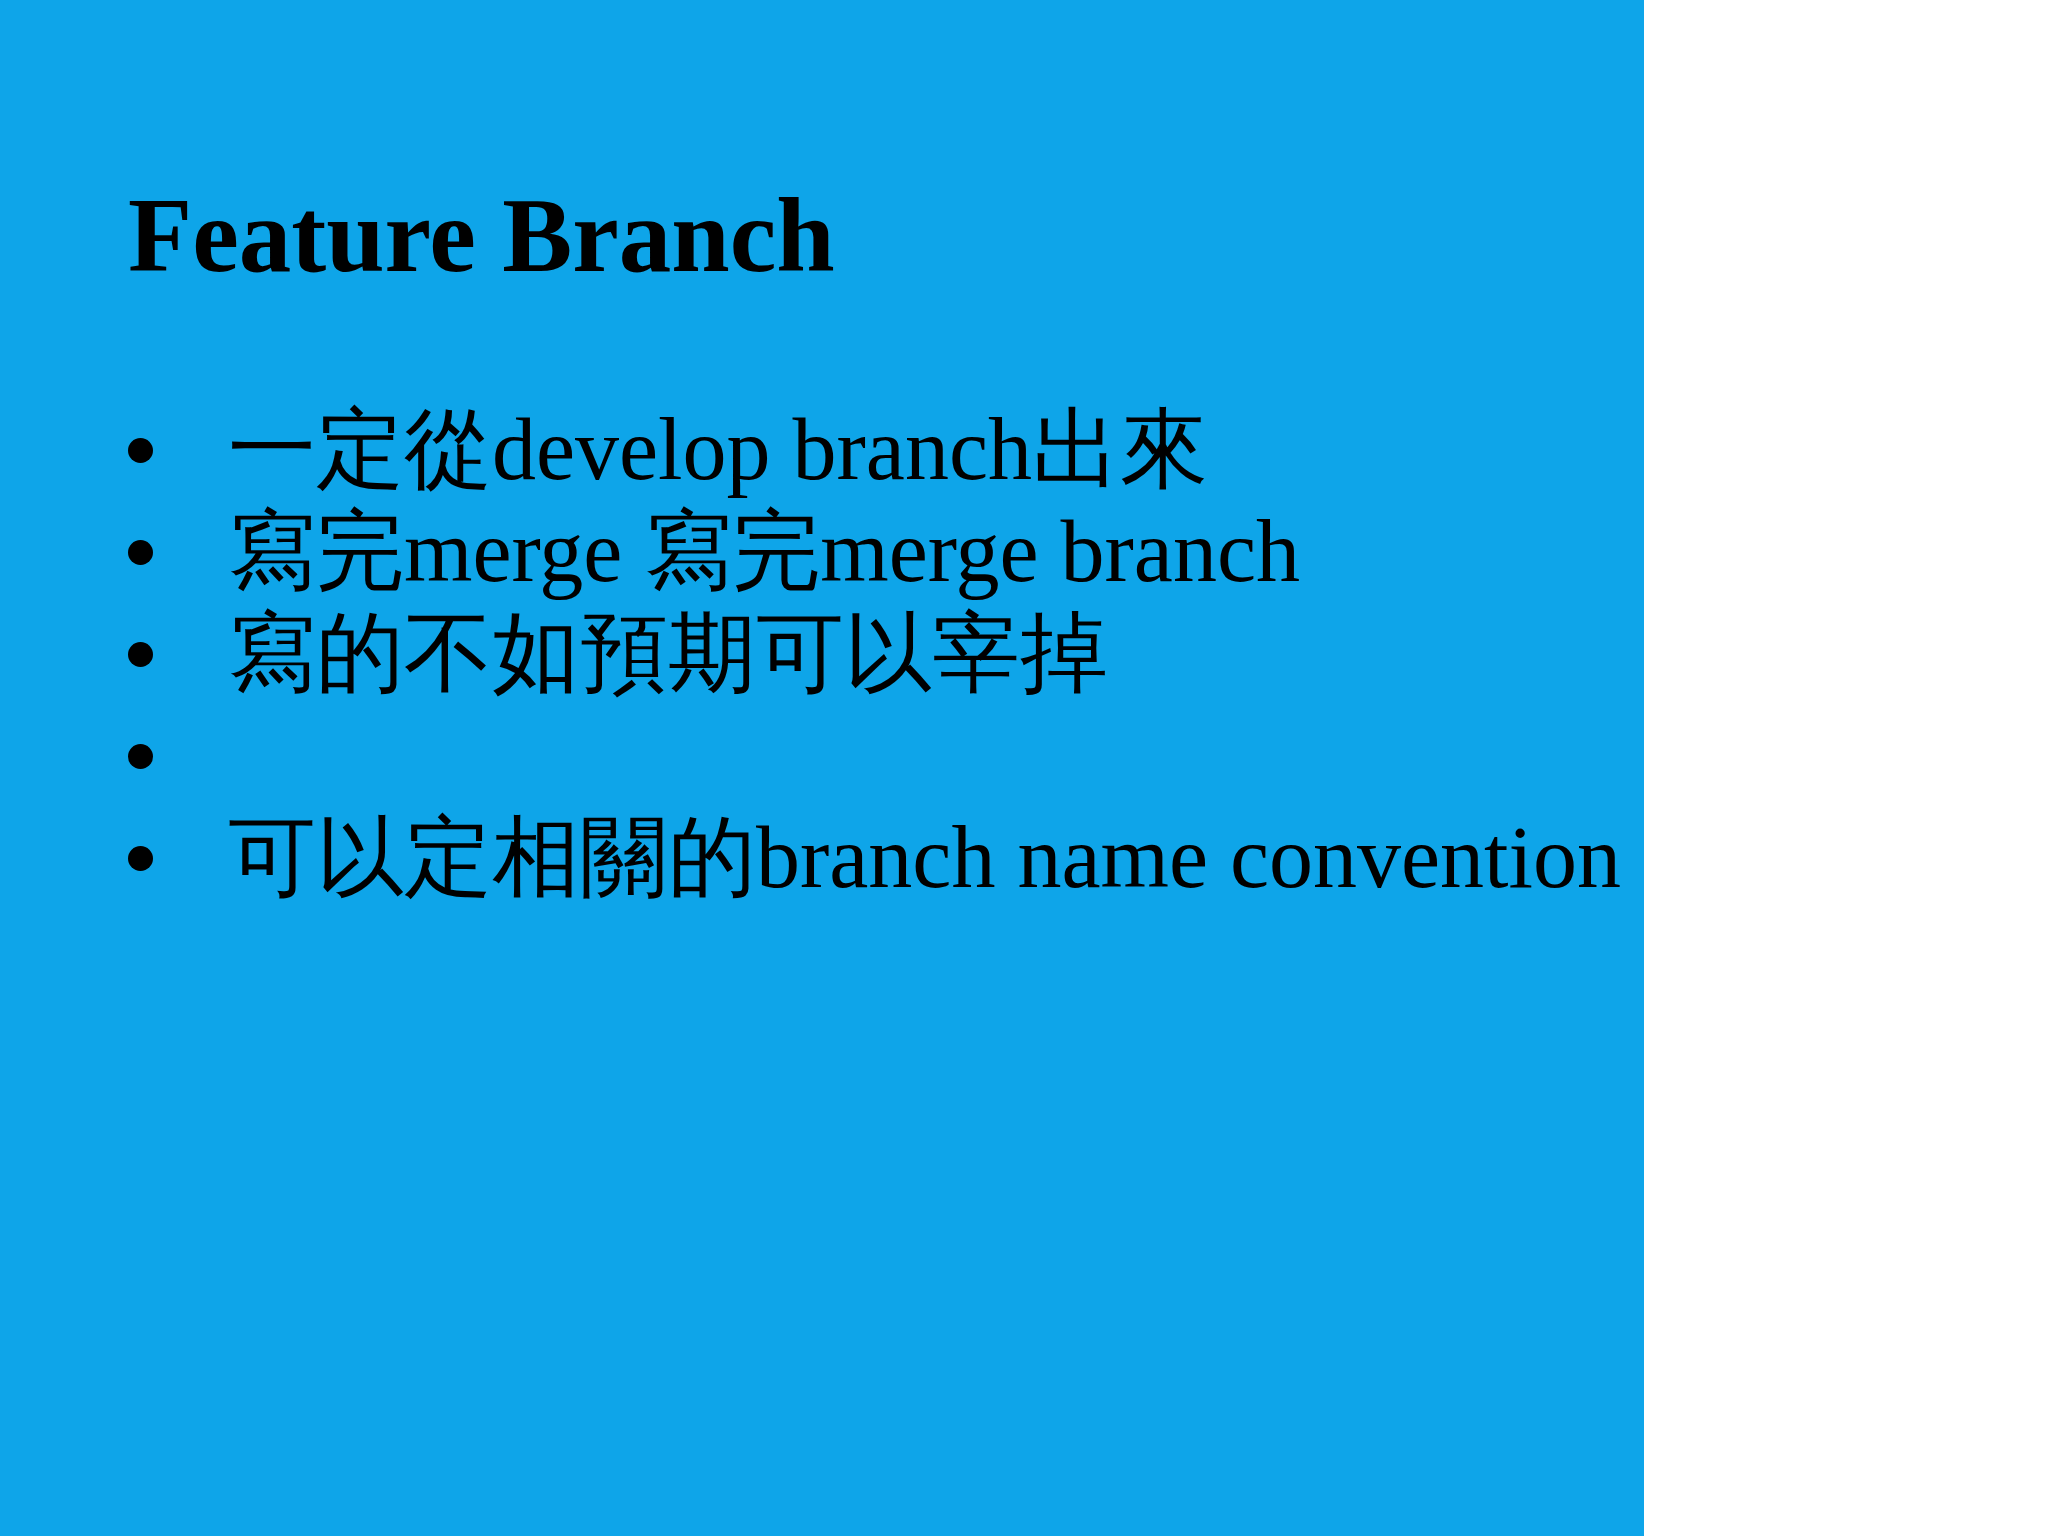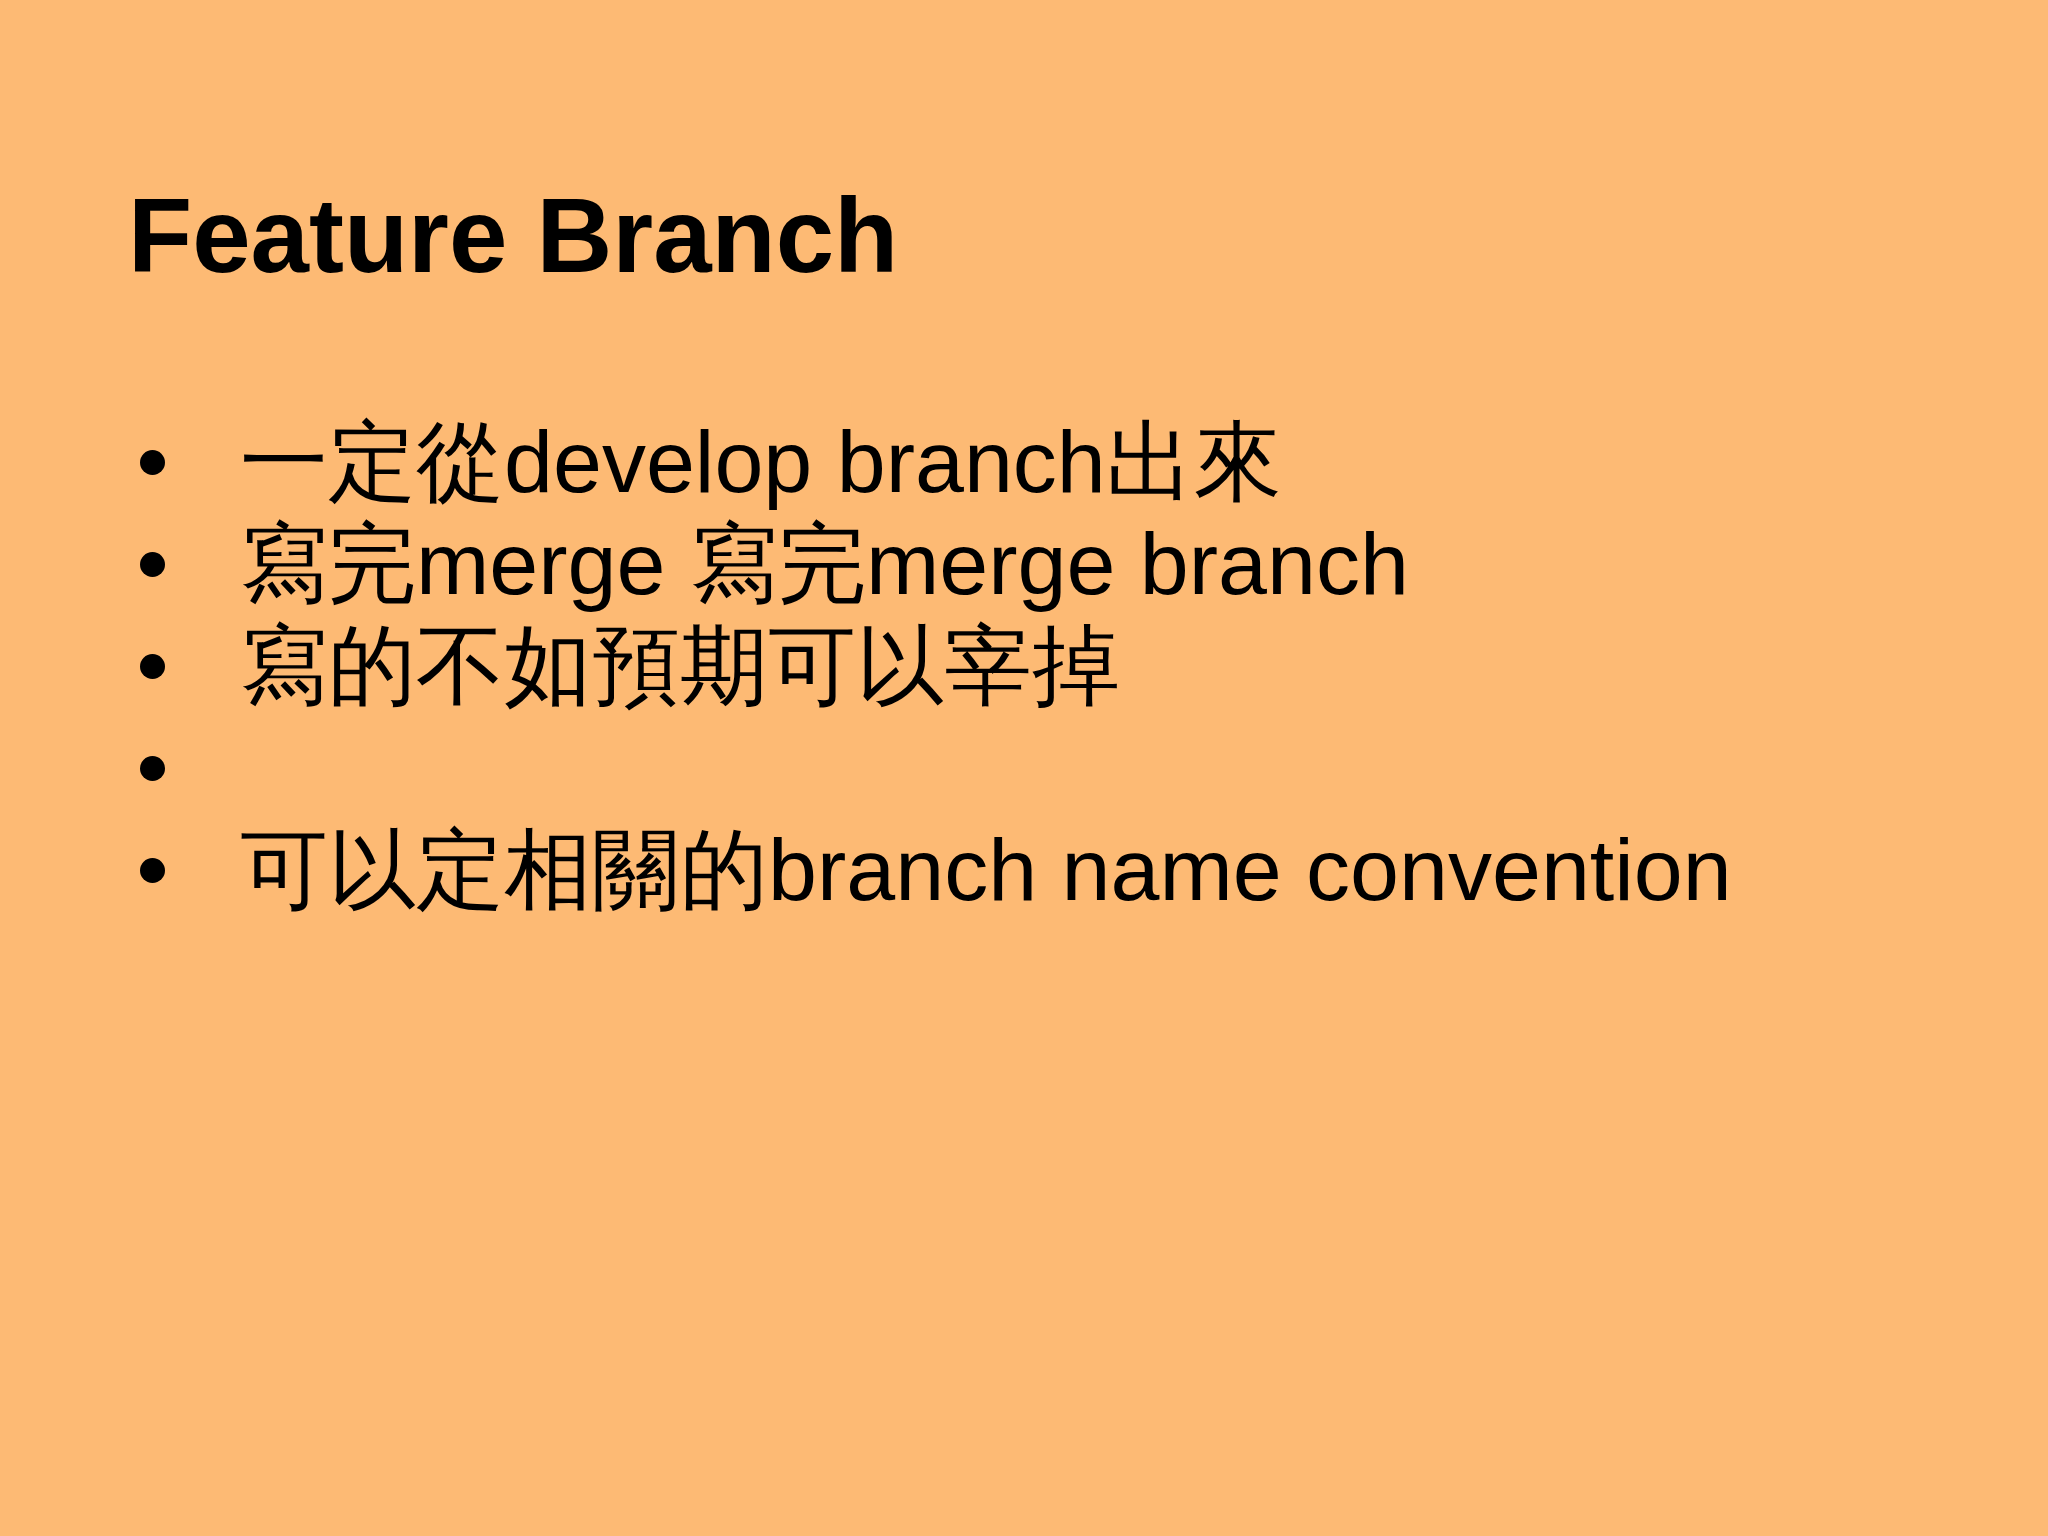--- a/index.html
+++ b/index.html
@@ -2,44 +2,44 @@
 <html><head>
 <meta charset="utf-8">
 <style>
   html, body {
     margin: 0;
     padding: 0;
     background: #ffffff;
   }
   .slide {
     position: relative;
-    width: 2048px;
+    width: 1644px;
     height: 1536px;
-    background: #fdba74;
+    background: #0ea5e9;
     color: #000000;
-    font-family: Liberation Sans, sans-serif;
+    font-family: Liberation Serif, serif;
     overflow: hidden;
   }
   .slide-title {
     position: absolute;
     left: 128px;
     top: 176px;
     margin: 0;
     font-size: 105px;
     font-weight: 700;
     line-height: 1.149;
     letter-spacing: 0;
     white-space: nowrap;
     color: #000000;
   }
   .bullet-list {
     position: absolute;
     left: 128px;
     top: 399px;
-    margin: 12px;
+    margin: 0;
     padding: 0;
     list-style: none;
   }
   .bullet-item {
     display: flex;
     align-items: center;
     height: 102px;
     font-size: 88px;
     line-height: 102px;
     white-space: nowrap;

